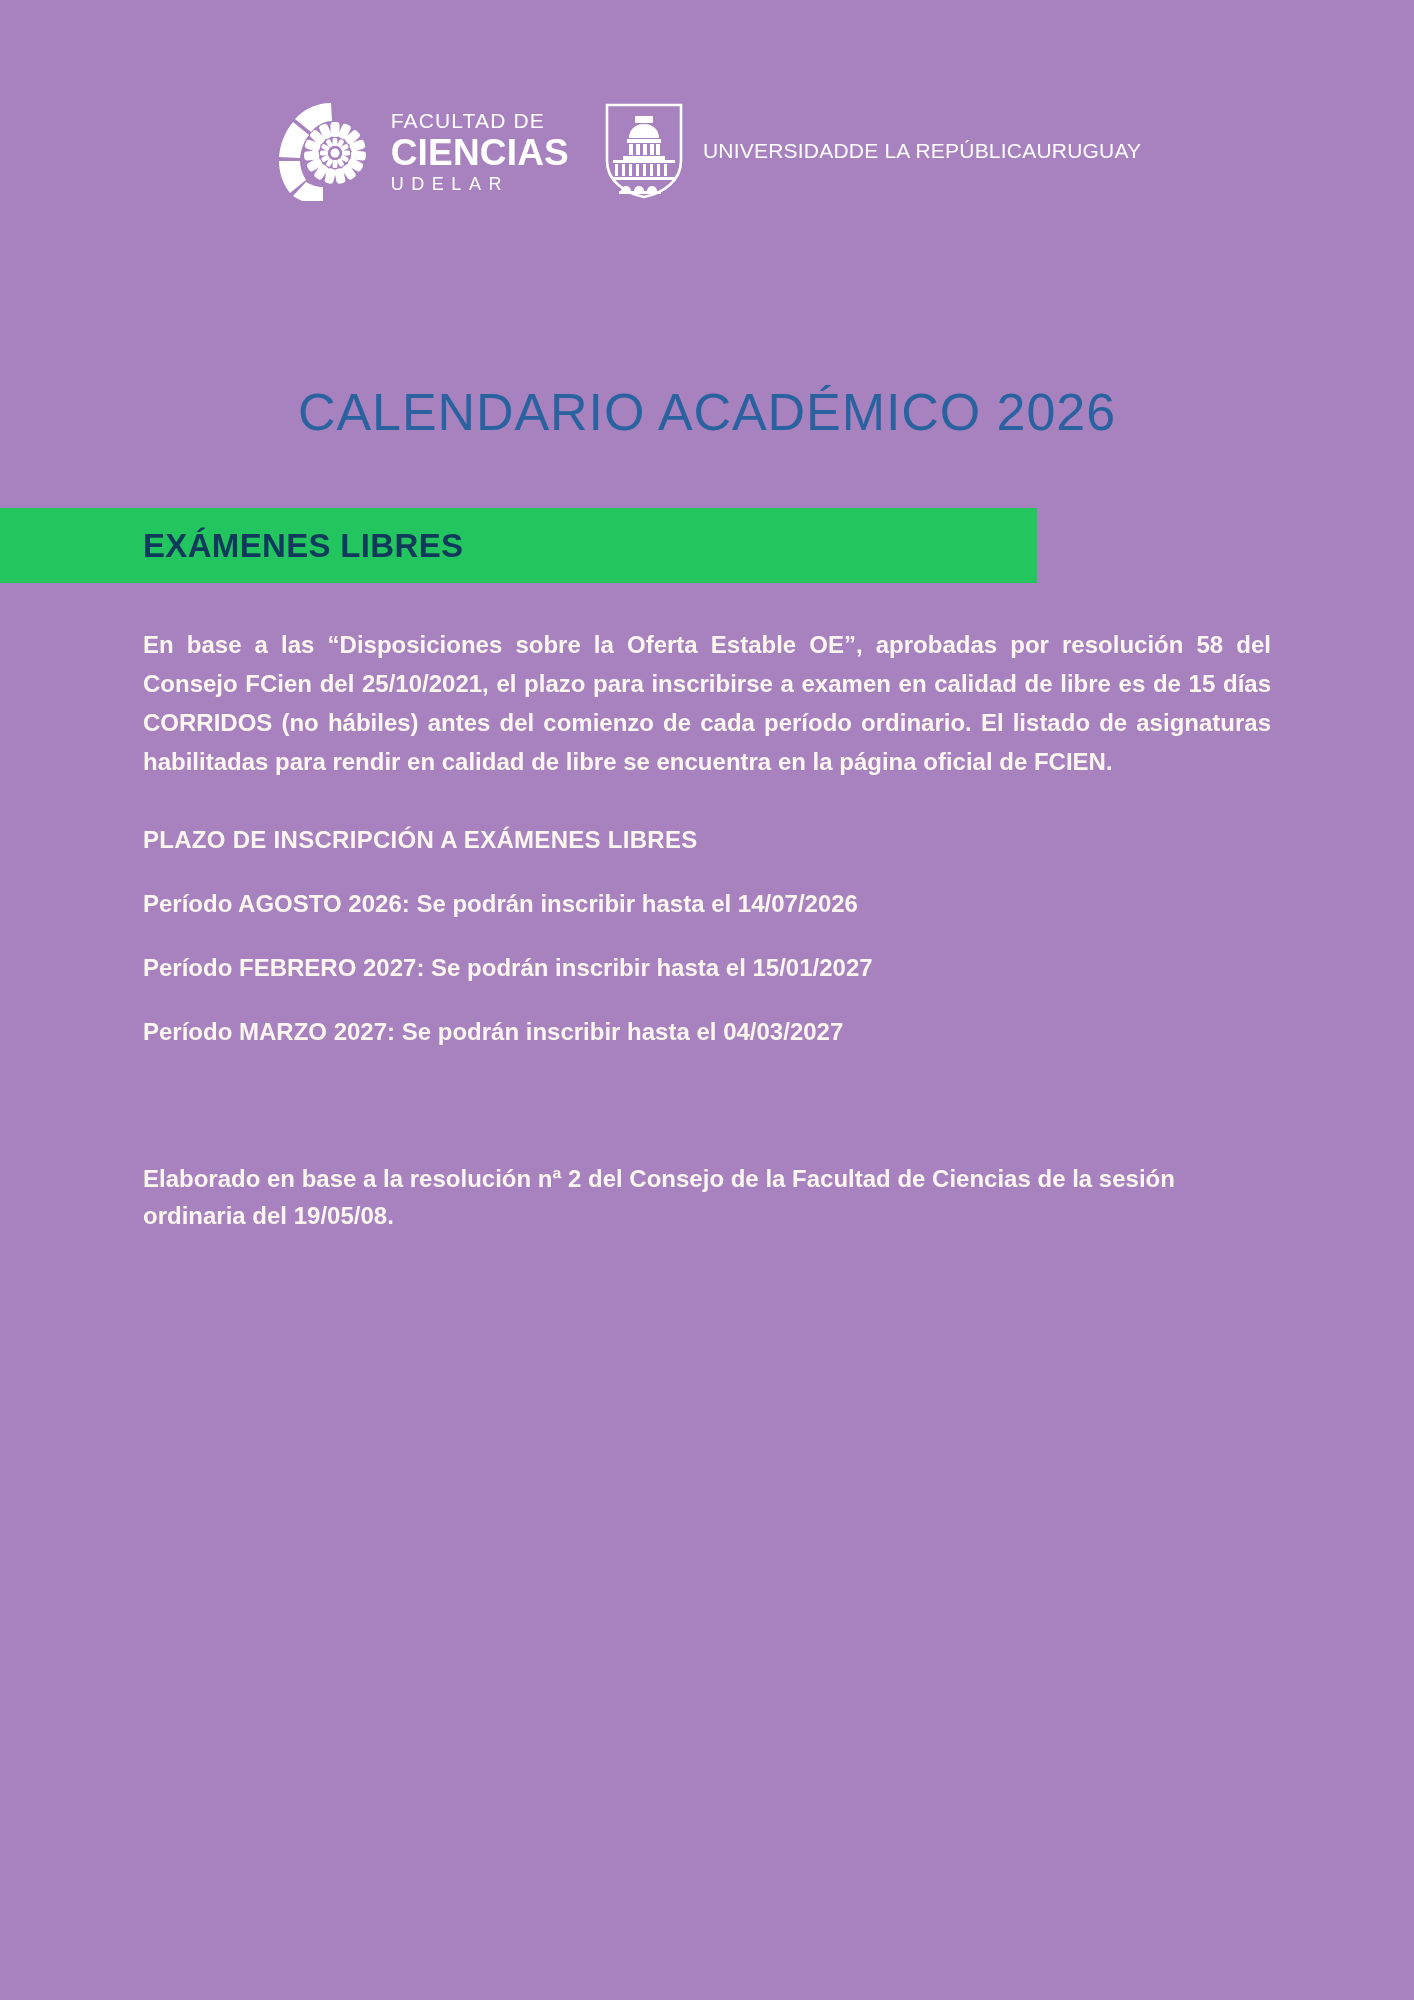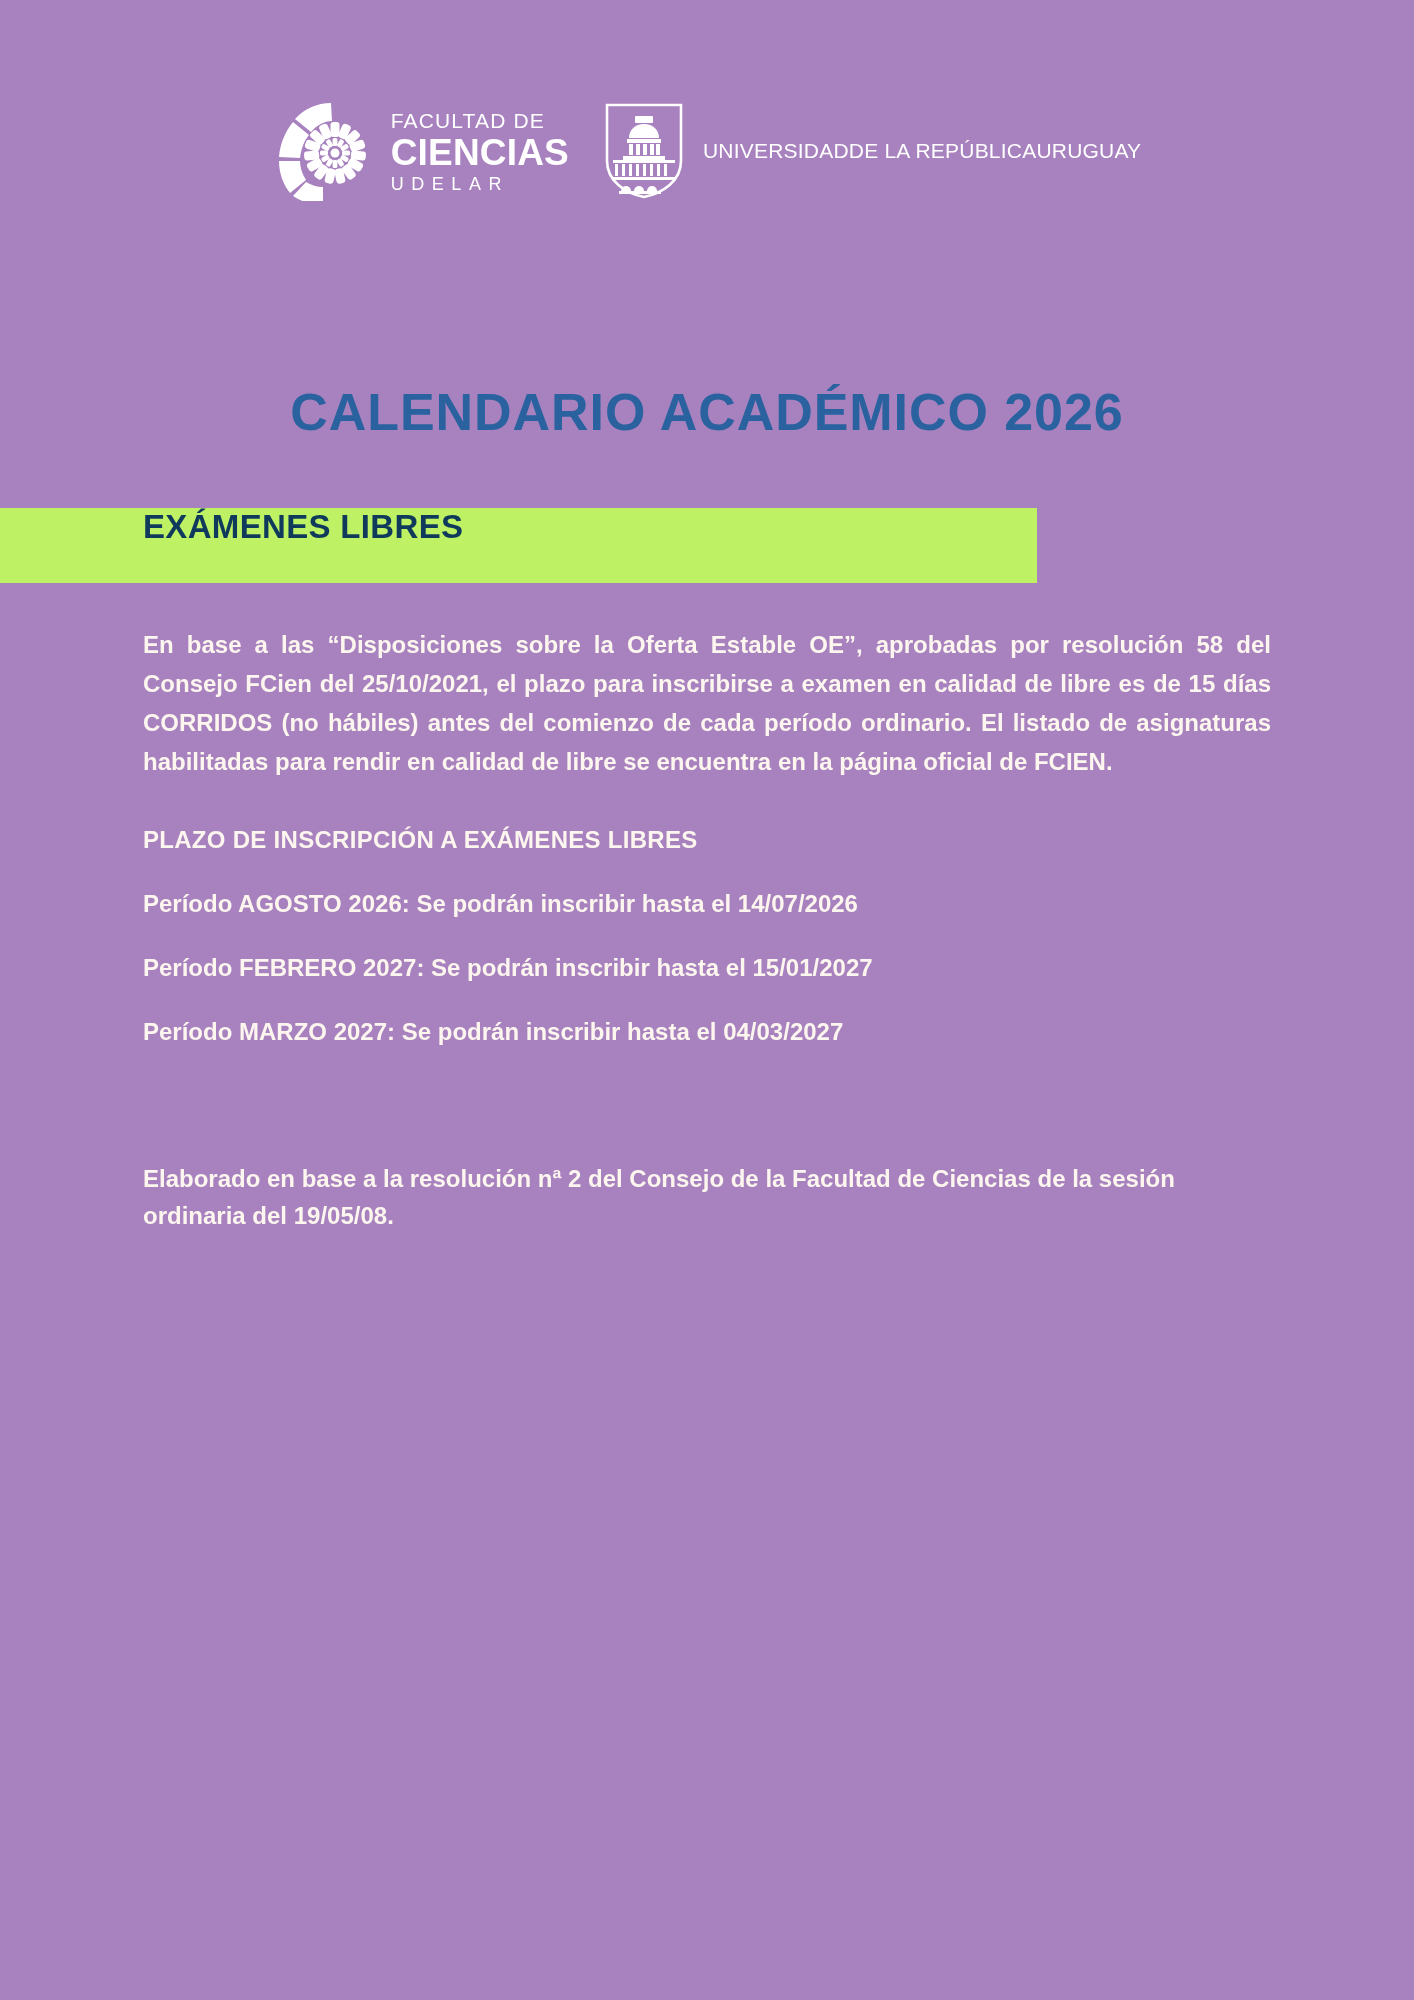--- a/index.html
+++ b/index.html
@@ -78,35 +78,35 @@
 
   
   .page-title {
     position: absolute;
     top: 382px;
     left: 0;
     width: 1414px;
     text-align: center;
     color: #2a62a0;
     font-size: 52px;
-    font-weight: 700;
+    font-weight: 400;
     letter-spacing: 0.018em;
     white-space: nowrap;
   }
 
   
   .section-band {
     position: absolute;
     top: 508px;
     left: 0;
     width: 1037px;
     height: 75px;
-    background: #bef264;
-    display: flex;
-    align-items: flex-start;
+    background: #22c55e;
+    display: flex;
+    align-items: center;
   }
   .section-band .band-label {
     margin-left: 143px;
     color: #103a5c;
     font-size: 33px;
     font-weight: 700;
     letter-spacing: 0.01em;
   }
 
   

